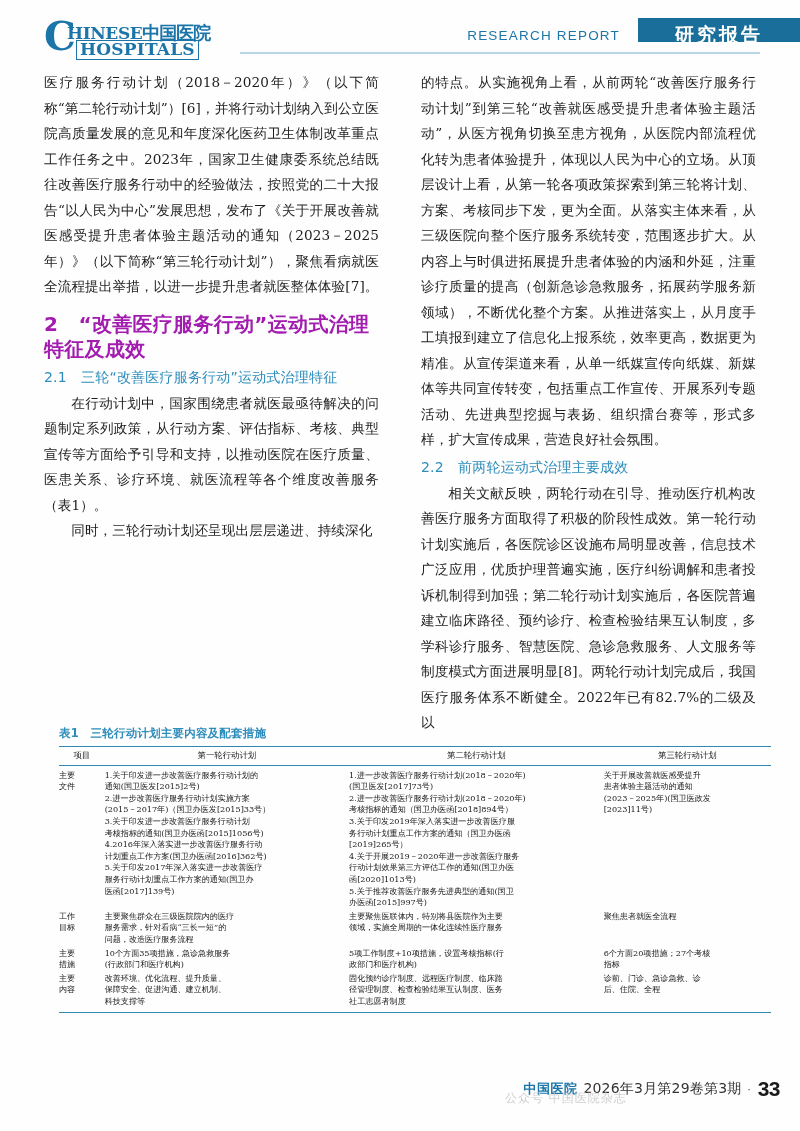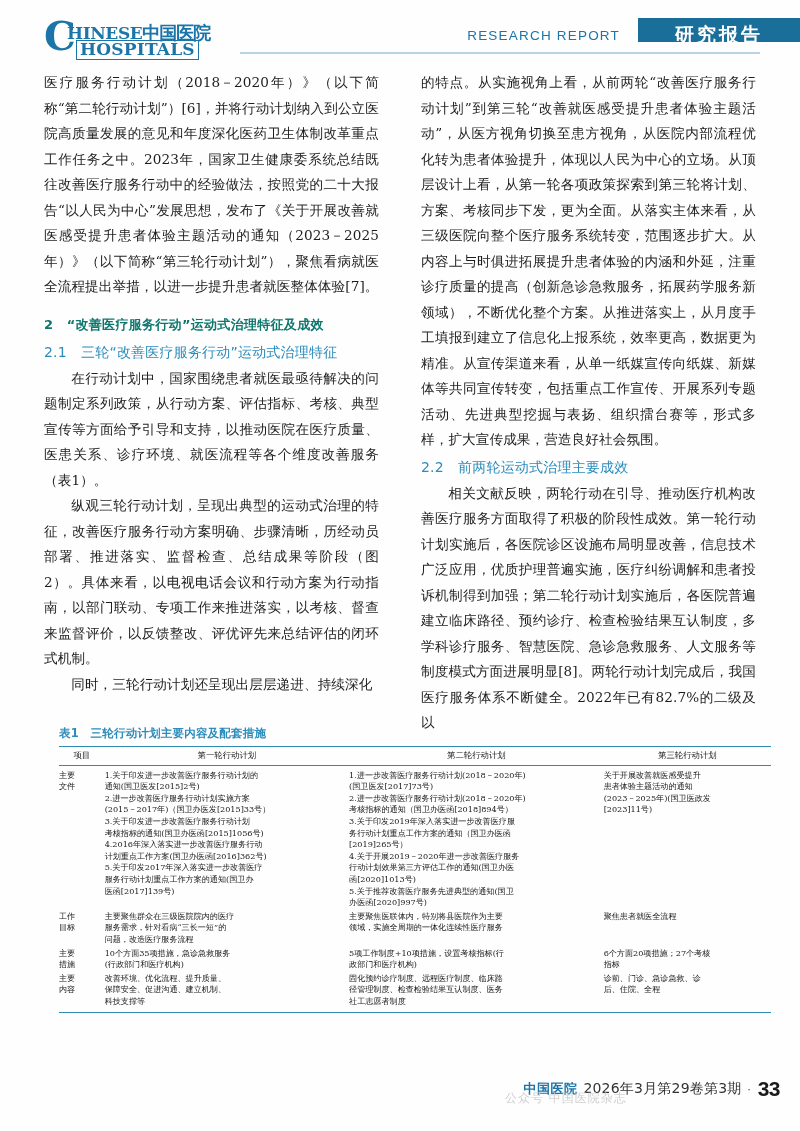--- a/index.html
+++ b/index.html
@@ -128,23 +128,23 @@
     text-align: justify;
     text-justify: inter-ideograph;
     color: #1d1d1d;
     letter-spacing: 0.1px;
   }
   p.indent { text-indent: 2em; }
 
   h2.sec-head {
     margin: 12px 0 3px 0;
     font-family: "DejaVu Sans", sans-serif;
-    font-size: 13px;
-    font-weight: bold;
-    color: #0f766e;
+    font-size: 20px;
+    font-weight: bold;
+    color: #a21caf;
     line-height: 25px;
     letter-spacing: 0.3px;
   }
   h3.sub-head {
     margin: 2px 0 2px 0;
     font-family: "DejaVu Sans", sans-serif;
     font-size: 14px;
     font-weight: normal;
     color: #2c8cbb;
     line-height: 24px;
@@ -261,21 +261,20 @@
     <div class="header-rule"></div>
     <div class="research-report">RESEARCH  REPORT</div>
     <div class="report-tab">研究报告</div>
   </div>
 
   <div class="col col-left">
     <p class="body-text">医疗服务行动计划（2018－2020年）》（以下简称“第二轮行动计划”）[6]，并将行动计划纳入到公立医院高质量发展的意见和年度深化医药卫生体制改革重点工作任务之中。2023年，国家卫生健康委系统总结既往改善医疗服务行动中的经验做法，按照党的二十大报告“以人民为中心”发展思想，发布了《关于开展改善就医感受提升患者体验主题活动的通知（2023－2025年）》（以下简称“第三轮行动计划”），聚焦看病就医全流程提出举措，以进一步提升患者就医整体体验[7]。</p>
     <h2 class="sec-head">2　“改善医疗服务行动”运动式治理特征及成效</h2>
     <h3 class="sub-head">2.1　三轮“改善医疗服务行动”运动式治理特征</h3>
     <p class="body-text indent">在行动计划中，国家围绕患者就医最亟待解决的问题制定系列政策，从行动方案、评估指标、考核、典型宣传等方面给予引导和支持，以推动医院在医疗质量、医患关系、诊疗环境、就医流程等各个维度改善服务（表1）。</p>
-    <p class="body-text indent">纵观三轮行动计划，呈现出典型的运动式治理的特征，改善医疗服务行动方案明确、步骤清晰，历经动员部署、推进落实、监督检查、总结成果等阶段（图2）。具体来看，以电视电话会议和行动方案为行动指南，以部门联动、专项工作来推进落实，以考核、督查来监督评价，以反馈整改、评优评先来总结评估的闭环式机制。</p>
     <p class="body-text indent">同时，三轮行动计划还呈现出层层递进、持续深化</p>
   </div>
 
   <div class="col col-right">
     <p class="body-text">的特点。从实施视角上看，从前两轮“改善医疗服务行动计划”到第三轮“改善就医感受提升患者体验主题活动”，从医方视角切换至患方视角，从医院内部流程优化转为患者体验提升，体现以人民为中心的立场。从顶层设计上看，从第一轮各项政策探索到第三轮将计划、方案、考核同步下发，更为全面。从落实主体来看，从三级医院向整个医疗服务系统转变，范围逐步扩大。从内容上与时俱进拓展提升患者体验的内涵和外延，注重诊疗质量的提高（创新急诊急救服务，拓展药学服务新领域），不断优化整个方案。从推进落实上，从月度手工填报到建立了信息化上报系统，效率更高，数据更为精准。从宣传渠道来看，从单一纸媒宣传向纸媒、新媒体等共同宣传转变，包括重点工作宣传、开展系列专题活动、先进典型挖掘与表扬、组织擂台赛等，形式多样，扩大宣传成果，营造良好社会氛围。</p>
     <h3 class="sub-head">2.2　前两轮运动式治理主要成效</h3>
     <p class="body-text indent">相关文献反映，两轮行动在引导、推动医疗机构改善医疗服务方面取得了积极的阶段性成效。第一轮行动计划实施后，各医院诊区设施布局明显改善，信息技术广泛应用，优质护理普遍实施，医疗纠纷调解和患者投诉机制得到加强；第二轮行动计划实施后，各医院普遍建立临床路径、预约诊疗、检查检验结果互认制度，多学科诊疗服务、智慧医院、急诊急救服务、人文服务等制度模式方面进展明显[8]。两轮行动计划完成后，我国医疗服务体系不断健全。2022年已有82.7%的二级及以</p>
   </div>
 
   <div class="table-wrap">
@@ -313,21 +312,21 @@
               <span class="cell-line">(国卫医发[2017]73号)</span>
               <span class="cell-line">2.进一步改善医疗服务行动计划(2018－2020年)</span>
               <span class="cell-line">考核指标的通知（国卫办医函[2018]894号）</span>
               <span class="cell-line">3.关于印发2019年深入落实进一步改善医疗服</span>
               <span class="cell-line">务行动计划重点工作方案的通知（国卫办医函</span>
               <span class="cell-line">[2019]265号）</span>
               <span class="cell-line">4.关于开展2019－2020年进一步改善医疗服务</span>
               <span class="cell-line">行动计划效果第三方评估工作的通知(国卫办医</span>
               <span class="cell-line">函[2020]1013号)</span>
               <span class="cell-line">5.关于推荐改善医疗服务先进典型的通知(国卫</span>
-              <span class="cell-line">办医函[2020]997号)</span>
+              <span class="cell-line">办医函[2015]997号)</span>
             </td>
             <td class="c-r3">
               <span class="cell-line">关于开展改善就医感受提升</span>
               <span class="cell-line">患者体验主题活动的通知</span>
               <span class="cell-line">(2023－2025年)(国卫医政发</span>
               <span class="cell-line">[2023]11号)</span>
             </td>
           </tr>
           <tr>
             <td class="c-item">

